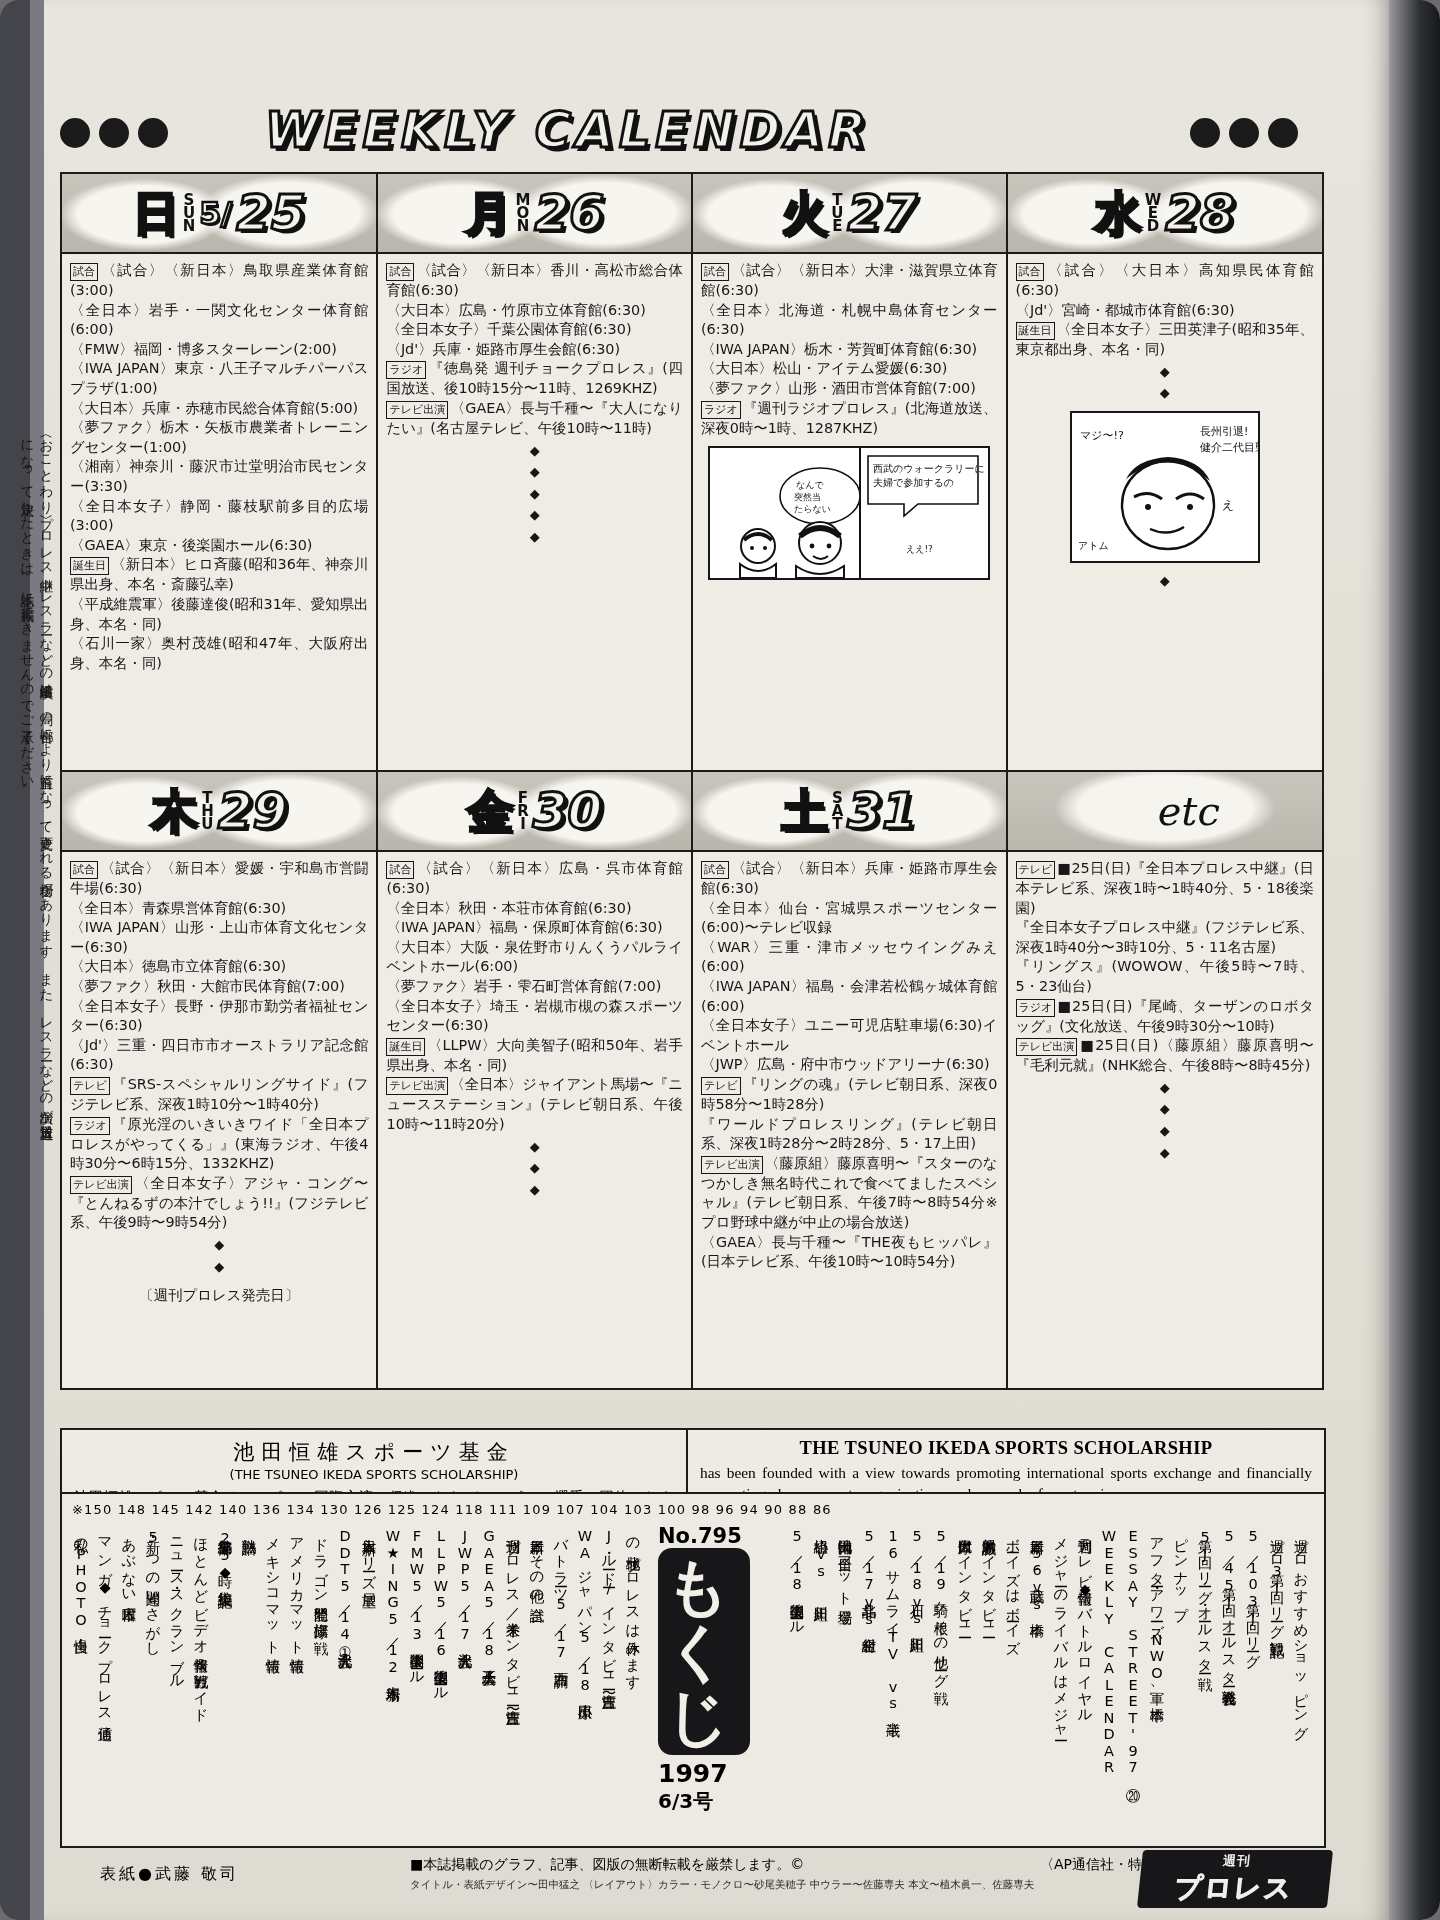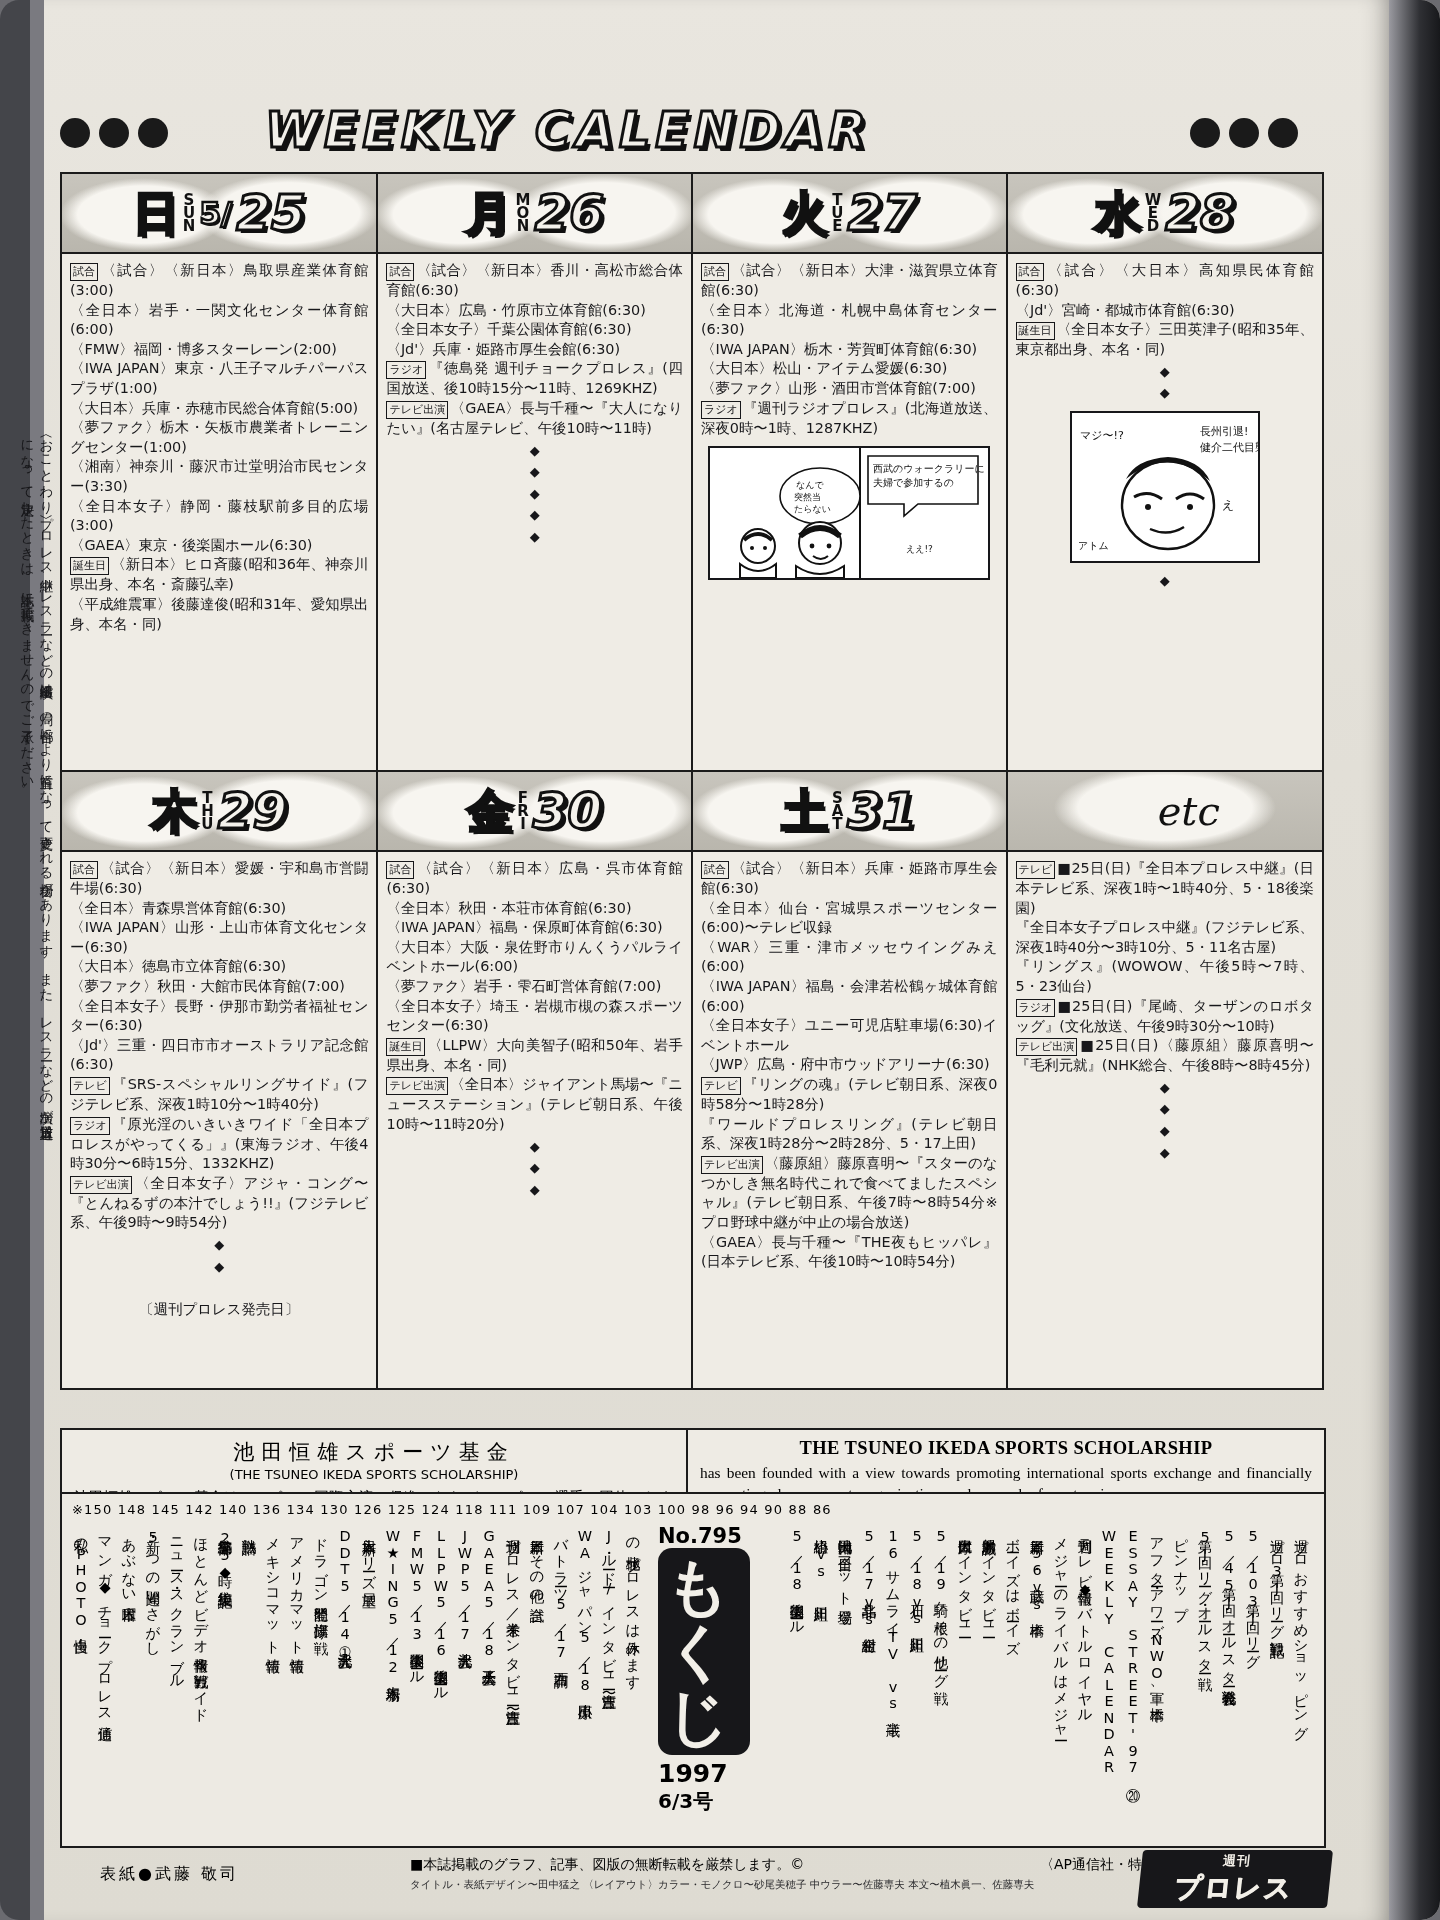--- a/index.html
+++ b/index.html
@@ -145,20 +145,21 @@
           <p>〈全日本〉岩手・一関文化センター体育館(6:00)</p>
           <p>〈FMW〉福岡・博多スターレーン(2:00)</p>
           <p>〈IWA JAPAN〉東京・八王子マルチパーパスプラザ(1:00)</p>
           <p>〈大日本〉兵庫・赤穂市民総合体育館(5:00)</p>
           <p>〈夢ファク〉栃木・矢板市農業者トレーニングセンター(1:00)</p>
           <p>〈湘南〉神奈川・藤沢市辻堂明治市民センター(3:30)</p>
           <p>〈全日本女子〉静岡・藤枝駅前多目的広場(3:00)</p>
           <p>〈GAEA〉東京・後楽園ホール(6:30)</p>
           <p><span class="tag">誕生日</span><span>〈新日本〉ヒロ斉藤(昭和36年、神奈川県出身、本名・斎藤弘幸)</span></p>
           <p>〈平成維震軍〉後藤達俊(昭和31年、愛知県出身、本名・同)</p>
+          <p>〈石川一家〉奥村茂雄(昭和47年、大阪府出身、本名・同)</p>
         </div>
       </div>
 
       <div class="cell" style="width:315px;height:596px;">
         <div class="daybar">
           <div class="dayinner">
             <span class="kanji">月</span>
             <span class="eng">M<br>O<br>N</span>
             <span class="num">26</span>
           </div>
@@ -276,21 +277,21 @@
           <p>〈IWA JAPAN〉山形・上山市体育文化センター(6:30)</p>
           <p>〈大日本〉徳島市立体育館(6:30)</p>
           <p>〈夢ファク〉秋田・大館市民体育館(7:00)</p>
           <p>〈全日本女子〉長野・伊那市勤労者福祉センター(6:30)</p>
           <p>〈Jd'〉三重・四日市市オーストラリア記念館(6:30)</p>
           <p><span class="tag">テレビ</span><span>『SRS-スペシャルリングサイド』(フジテレビ系、深夜1時10分〜1時40分)</span></p>
           <p><span class="tag">ラジオ</span><span>『原光淫のいきいきワイド「全日本プロレスがやってくる」』(東海ラジオ、午後4時30分〜6時15分、1332KHZ)</span></p>
           <p><span class="tag">テレビ出演</span><span>〈全日本女子〉アジャ・コング〜『とんねるずの本汁でしょう!!』(フジテレビ系、午後9時〜9時54分)</span></p>
           <div class="sep">◆</div>
           <div class="sep">◆</div>
-          <p style="text-align:center;margin-top:24px;">〔週刊プロレス発売日〕</p>
+          <p style="text-align:center;margin-top:10px;">〔週刊プロレス発売日〕</p>
         </div>
       </div>
 
       <div class="cell" style="width:315px;height:616px;">
         <div class="daybar">
           <div class="dayinner">
             <span class="kanji">金</span>
             <span class="eng">F<br>R<br>I</span>
             <span class="num">30</span>
           </div>

